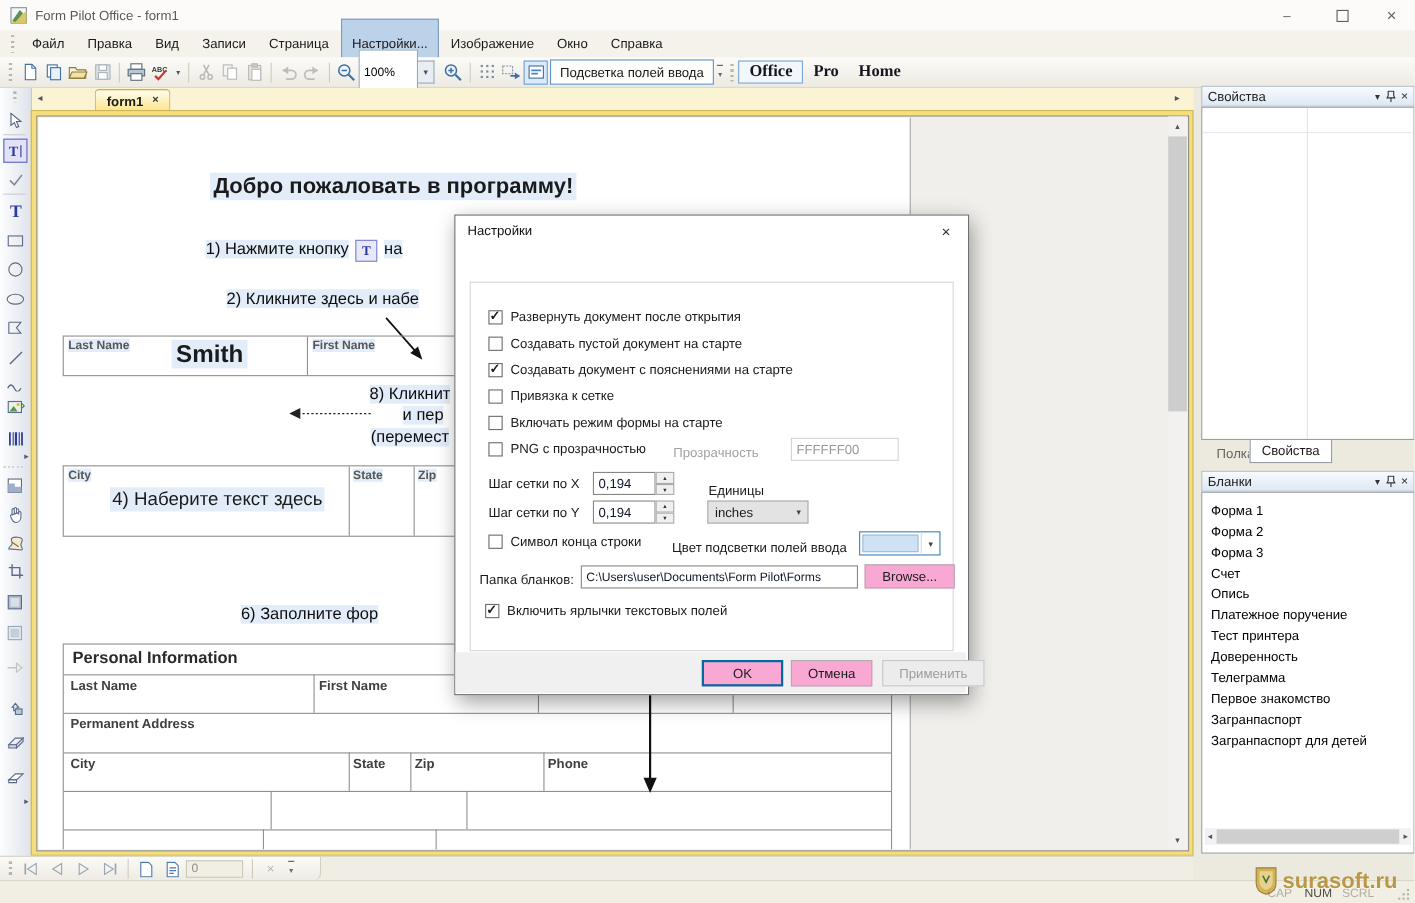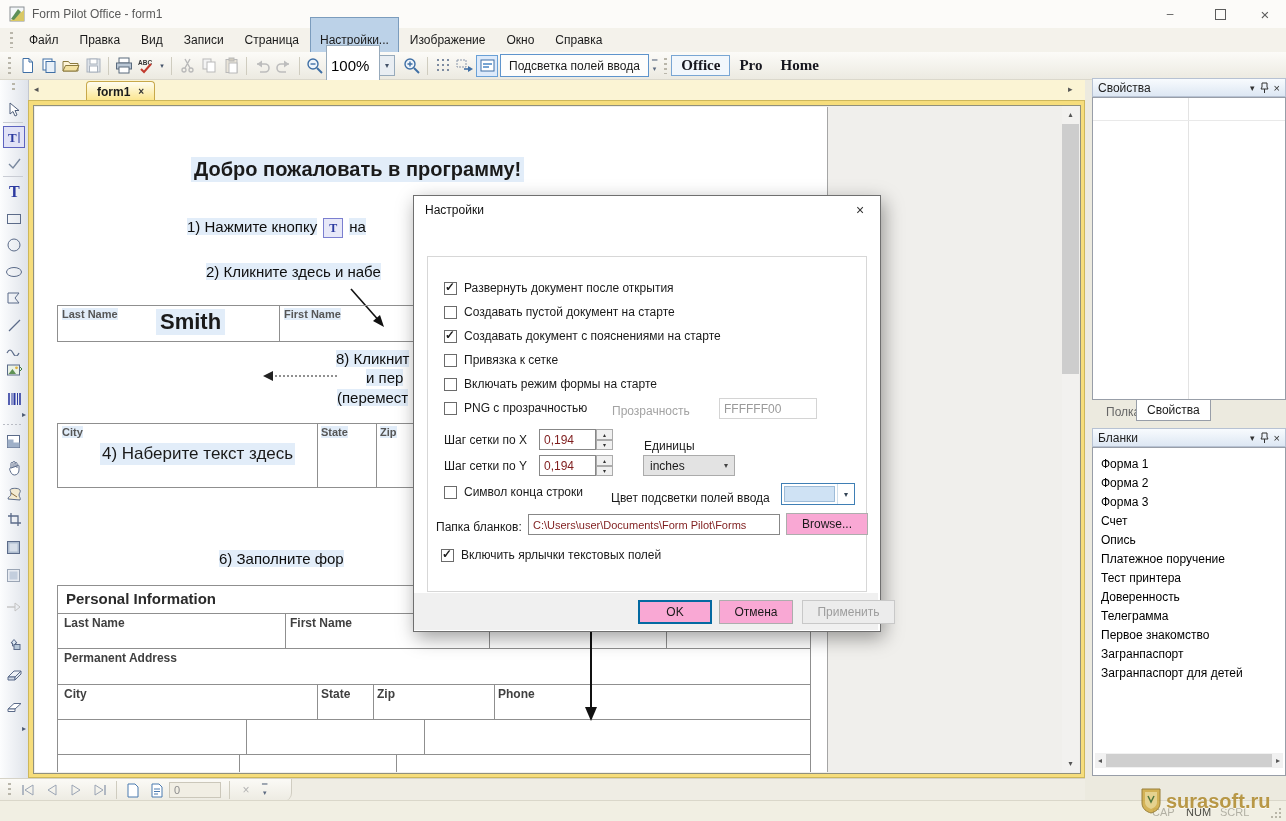--- a/index.html
+++ b/index.html
@@ -11,21 +11,21 @@
   .title-text{left:32px;top:7px;color:#5a5a5a;font-size:12px}
   .winbtn{top:6px;width:26px;height:16px;display:flex;align-items:center;justify-content:center;color:#5c5c5c}
   
   .menubar{left:0;top:28px;width:1286px;height:24px;background:#f4f2eb;display:flex;align-items:center;padding-left:10px;box-sizing:border-box}
   .menu-item{padding:15px 9px;margin-right:1px;border:1px solid transparent;white-space:nowrap}
   .menu-item.active{background:#bcd2e8;border-color:#7b9cbd}
   
   .toolbar{left:0;top:52px;width:1286px;height:28px;background:linear-gradient(#fcfbf8,#eceae1);border-bottom:1px solid #dbd8cc;display:flex;align-items:center;padding-left:8px;box-sizing:border-box}
   .tbi{width:22px;height:22px;display:flex;align-items:center;justify-content:center;flex:none}
   .tsep{width:1px;height:18px;background:#cfccbf;margin:0 4px;flex:none}
-  .zoombox{width:54px;height:19px;border:1px solid #97aabb;background:#fff;font-size:15px;padding:20px 4px;box-sizing:border-box;flex:none}
+  .zoombox{width:54px;height:19px;border:1px solid #97aabb;background:#fff;font-size:11px;padding:20px 4px;box-sizing:border-box;flex:none}
   .zoomdrop{width:14px;height:19px;border:1px solid #97aabb;border-left:none;background:#e9eef3;display:flex;align-items:center;justify-content:center;font-size:8px;color:#44536a;flex:none}
   .hlbtn{height:21px;border:1px solid #5e94cc;background:#fdfdfc;display:flex;align-items:center;padding:0 8px;margin-left:2px;white-space:nowrap;flex:none}
   .edition{font-family:"Liberation Serif",serif;font-weight:bold;font-size:15px;color:#16161e;padding:1px 9px;flex:none}
   .edition.boxed{border:1px solid #79a6d4;background:#f2f7fc}
   .ovf{display:flex;flex-direction:column;align-items:center;color:#5c6a80;font-size:7px;line-height:5px;margin:0 3px;flex:none}
   
   .tabstrip{left:28px;top:80px;width:1057px;height:20px;background:#fbf4d4}
   .doc-tab{left:58px;top:1px;height:19px;display:flex;align-items:center;gap:8px;padding:0 10px;background:linear-gradient(#fffdf0,#fbe48a);border:1px solid #c7a84a;border-bottom:none;border-radius:4px 4px 0 0;font-weight:bold}
   .viewport{left:28px;top:100px;width:1057px;height:678px;background:#f6dd7b;box-sizing:border-box;border:1px solid #cdb75c}
   .vp-inner{left:5px;top:5px;width:1046px;height:667px;background:#f0efec;box-shadow:0 0 0 1px #90907d}
@@ -54,21 +54,21 @@
   .dtab{border:1px solid #d9d9d9;background:#f0f0f0;padding:2px 8px;font-size:12px;margin-right:-1px;white-space:nowrap}
   .dtab.active{background:#fff;border-bottom:1px solid #fff;padding:4px 9px;position:relative;z-index:2}
   .gbox{left:13px;top:60px;width:438px;height:334px;border:1px solid #d7d7d7}
   .cb{position:absolute;display:flex;gap:7px;align-items:flex-start}
   .cb .box{width:13px;height:13px;border:1px solid #6b6b6b;background:#fff;position:relative;flex:none;box-sizing:border-box}
   .cb .mark{display:none;position:absolute;left:0px;top:-3px;font-size:12px;font-weight:bold;color:#1c1c1c}
   .cb.checked .mark{display:block}
   .cb .lbl{font-size:12px;line-height:13px;white-space:nowrap}
   .dlabel{position:absolute;font-size:12px;white-space:nowrap}
   .gray{color:#a3a3a3}
-  .tin{position:absolute;border:1px solid #878787;background:#fff;font-family:"Liberation Sans",sans-serif;font-size:12px;padding:1px 4px;box-sizing:border-box;color:#7f1d1d}
+  .tin{position:absolute;border:1px solid #878787;background:#fff;font-family:"Liberation Sans",sans-serif;font-size:12px;padding:1px 4px;box-sizing:border-box;color:#0f172a}
   .tin.dis{border-color:#d4d4d4;color:#9a9a9a}
   .spin{position:absolute;width:17px;display:flex;flex-direction:column}
   .spin div{flex:1;border:1px solid #ababab;background:#f0f0f0;display:flex;align-items:center;justify-content:center;font-size:6px;color:#333}
   .combo{position:absolute;border:1px solid #ababab;background:#e3e3e3;display:flex;align-items:center;box-sizing:border-box}
   .combo .val{flex:1;padding:0 6px;font-size:12px}
   .combo .chev{width:16px;text-align:center;font-size:8px;color:#444}
   .colorcombo{position:absolute;border:1px solid #3f7fb5;display:flex;box-sizing:border-box;background:#fff}
   .colorcombo .swatch{flex:1;margin:2px;border:1px solid #9ebcd8}
   .colorcombo .chev{width:16px;display:flex;align-items:center;justify-content:center;font-size:8px;color:#345;border-left:1px solid #cfdeea}
   .btn{position:absolute;background:#f9a8d4;border:1px solid #adadad;display:flex;align-items:center;justify-content:center;font-size:12px;box-sizing:border-box}

